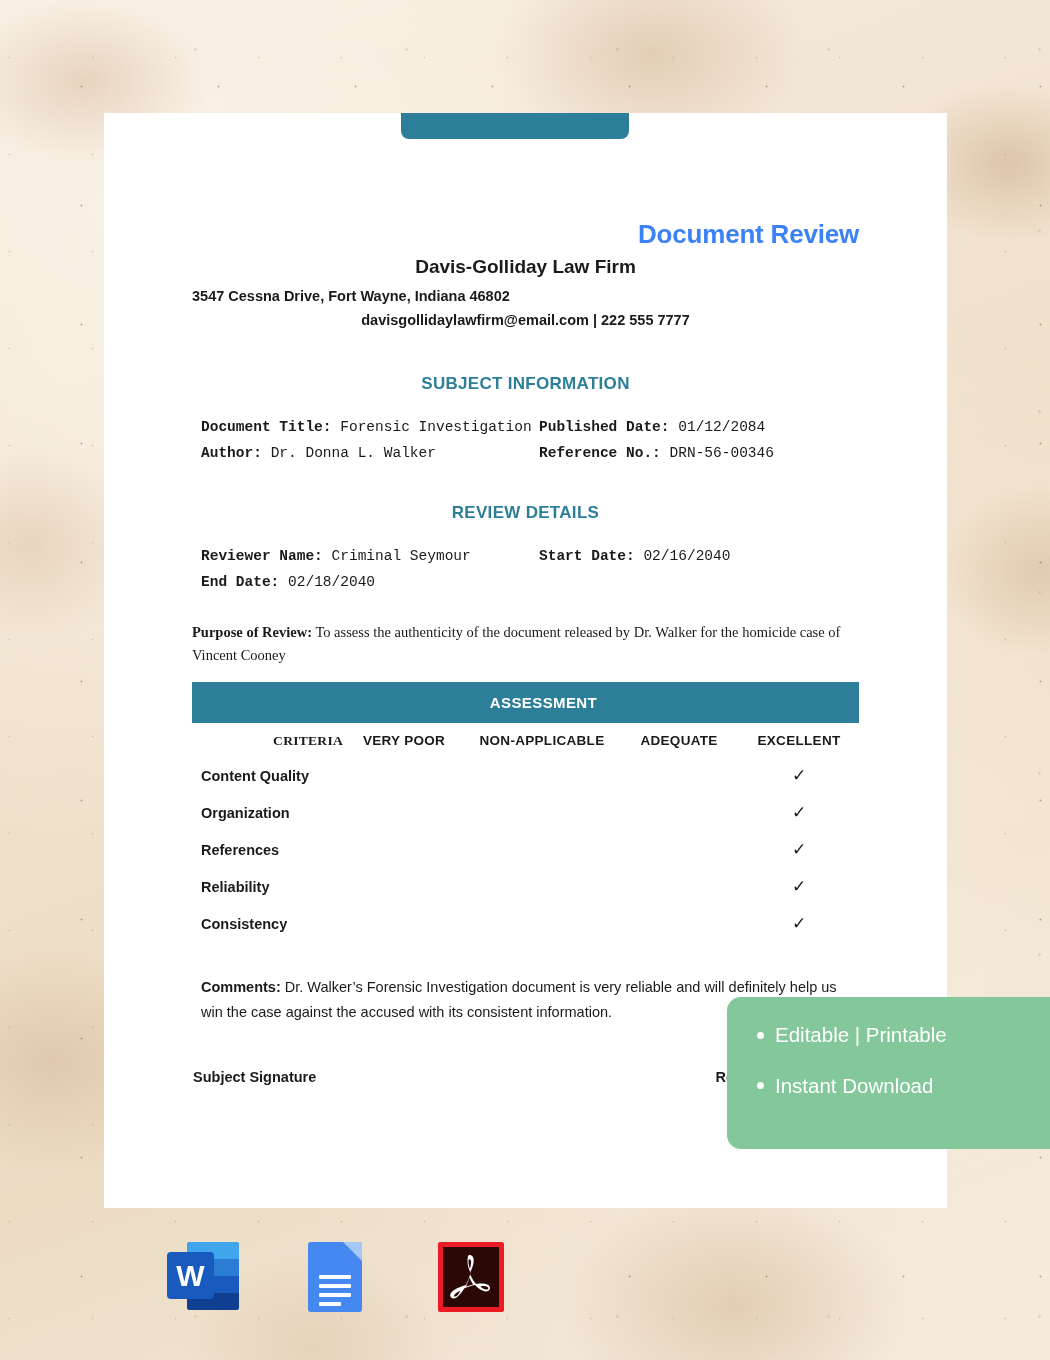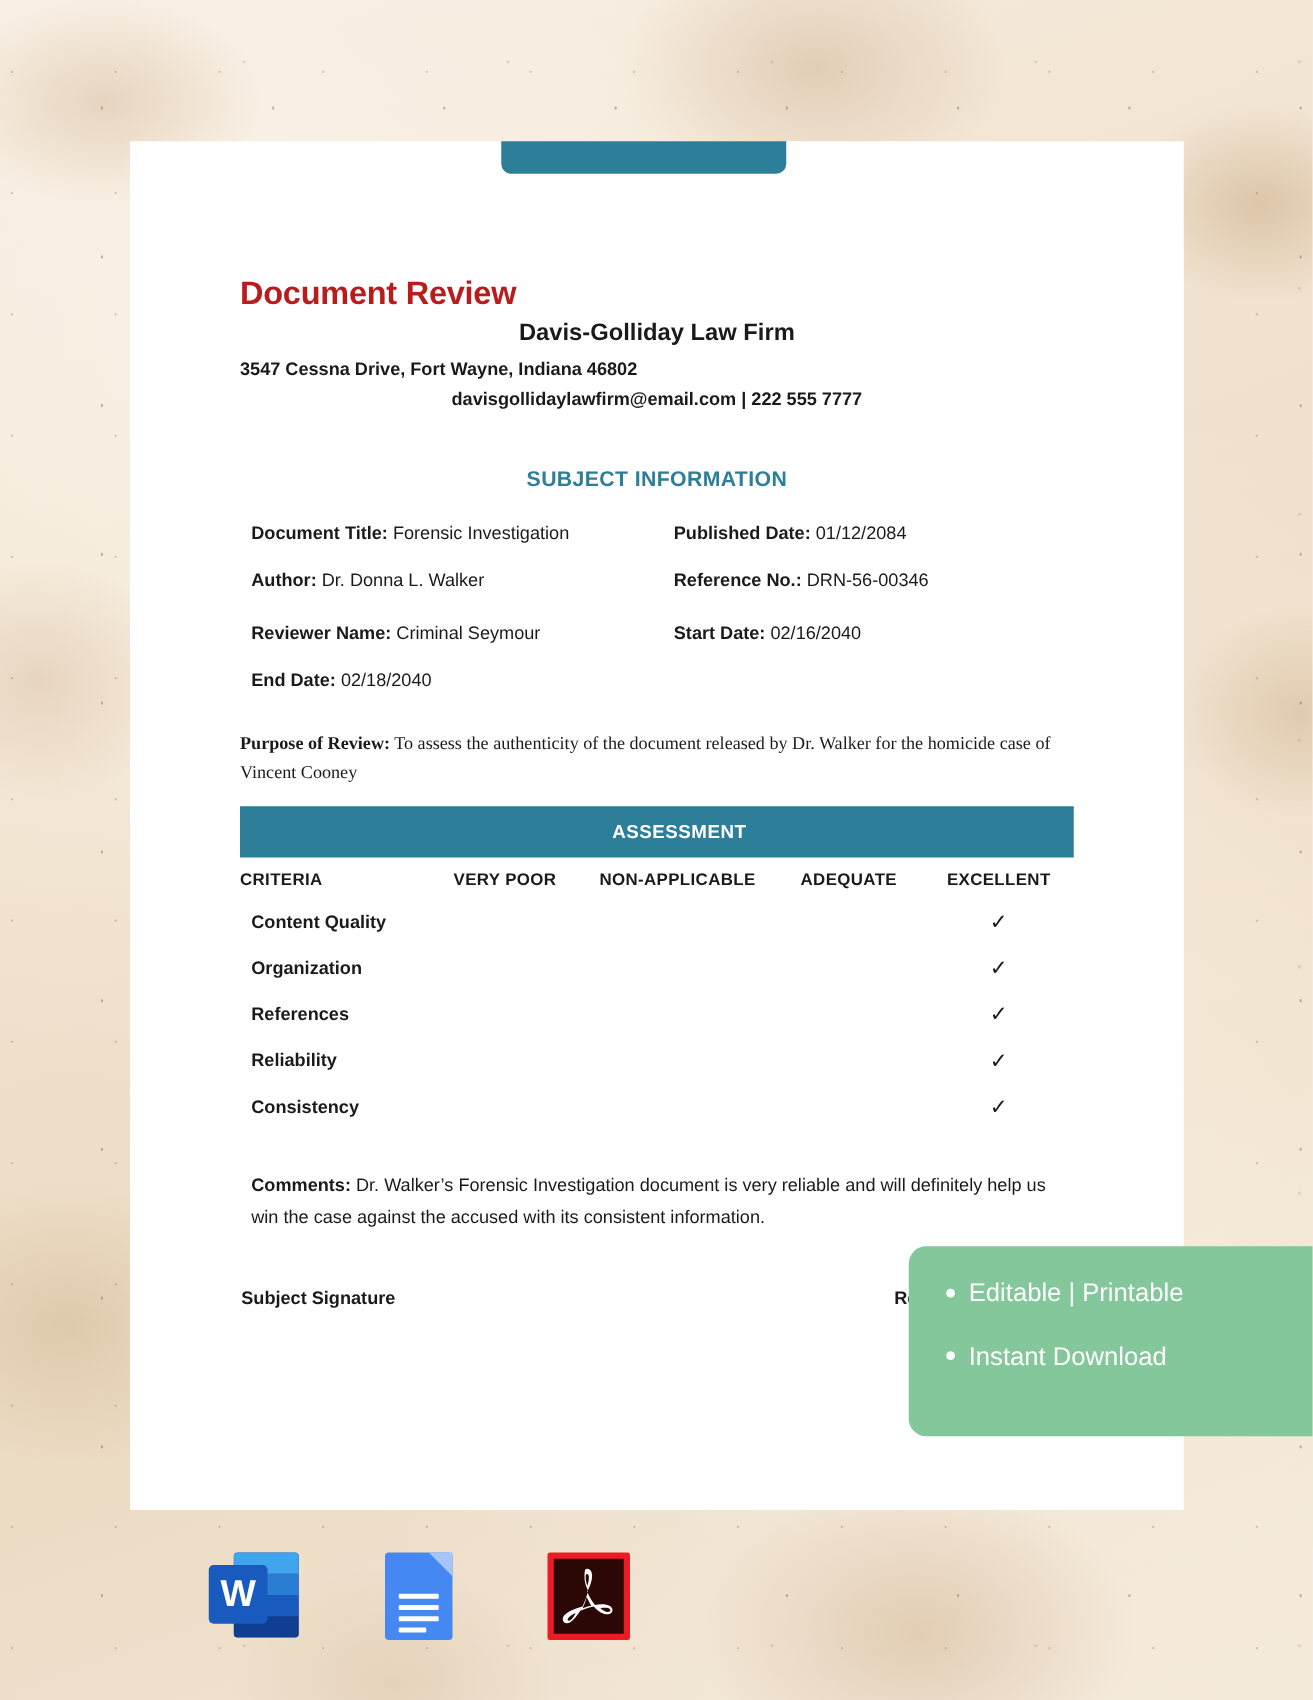--- a/index.html
+++ b/index.html
@@ -74,22 +74,22 @@
   .doc-inner {
     position: absolute;
     left: 0;
     top: 0;
     width: 843px;
     padding: 0 88px;
   }
 
   
   #doc-title {
-    text-align: left;
-    color: #b91c1c;
+    text-align: right;
+    color: #3b82f6;
     font-size: 26px;
     font-weight: bold;
     letter-spacing: -0.2px;
     margin-top: 106px;
   }
   #firm-name {
     text-align: center;
     color: #1a1a1a;
     font-size: 19px;
     font-weight: bold;
@@ -117,23 +117,24 @@
     font-weight: bold;
     letter-spacing: 0.3px;
   }
   #subject-heading { margin-top: 46px; }
   #review-heading { margin-top: 41px; }
 
   
   .field-grid {
     display: grid;
     grid-template-columns: 338px 1fr;
-    row-gap: 20px;
+    row-gap: 8px;
     margin-top: 24px;
     padding-left: 9px;
+    font-family: Liberation Mono, monospace;
   }
   .field {
     font-size: 14.5px;
     color: #1a1a1a;
     line-height: 1.25;
   }
   .field .lbl { font-weight: bold; }
   .field .val { font-weight: normal; }
 
   
@@ -171,21 +172,21 @@
     margin-top: 10px;
   }
   #tbl-head .cell {
     text-align: center;
     font-size: 13.5px;
     font-weight: bold;
     color: #1a1a1a;
     letter-spacing: 0.3px;
     padding-bottom: 8px;
   }
-  #tbl-head .cell.first { text-align: left; }
+  #tbl-head .cell.first { text-align: right; font-family: Liberation Serif, serif; }
 
   .data-row {
     height: 37px;
     align-items: center;
   }
   .data-row .crit {
     font-size: 14.5px;
     font-weight: bold;
     color: #1a1a1a;
     text-align: left;
@@ -363,20 +364,21 @@
       <div class="field">
         <span class="lbl">Author:</span>
         <span class="val">Dr. Donna L. Walker</span>
       </div>
       <div class="field">
         <span class="lbl">Reference No.:</span>
         <span class="val">DRN-56-00346</span>
       </div>
     </div>
 
+    <div id="review-heading" class="section-heading">REVIEW DETAILS</div>
 
     <div class="field-grid">
       <div class="field">
         <span class="lbl">Reviewer Name:</span>
         <span class="val">Criminal Seymour</span>
       </div>
       <div class="field">
         <span class="lbl">Start Date:</span>
         <span class="val">02/16/2040</span>
       </div>

